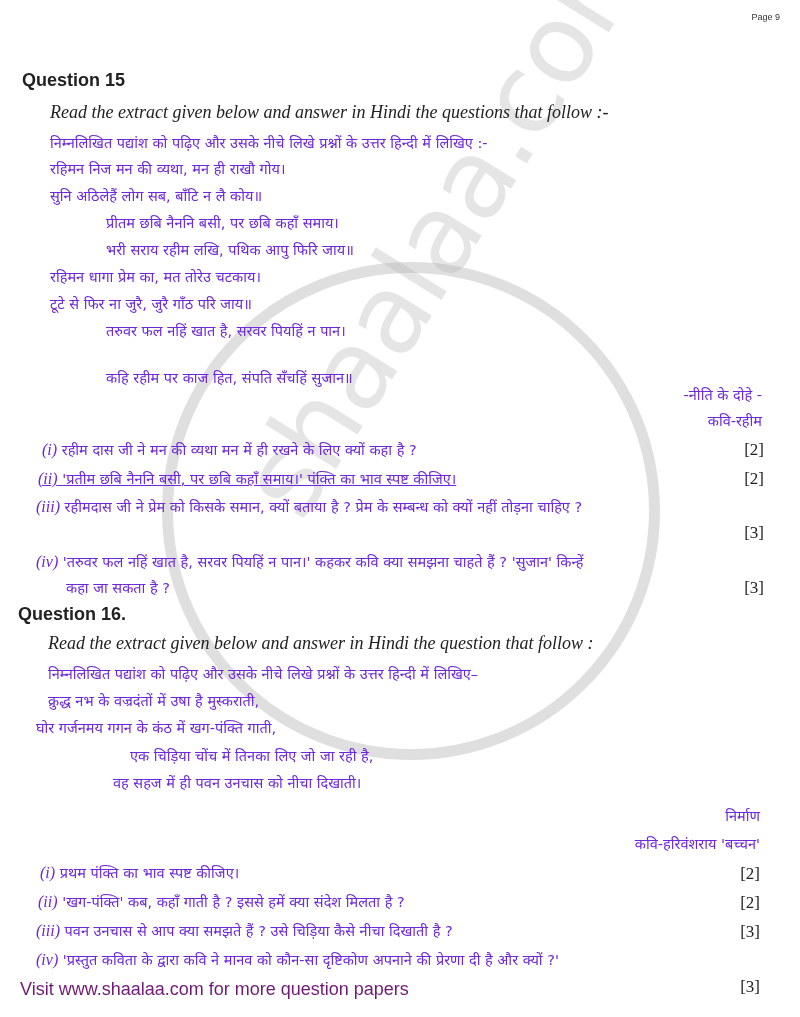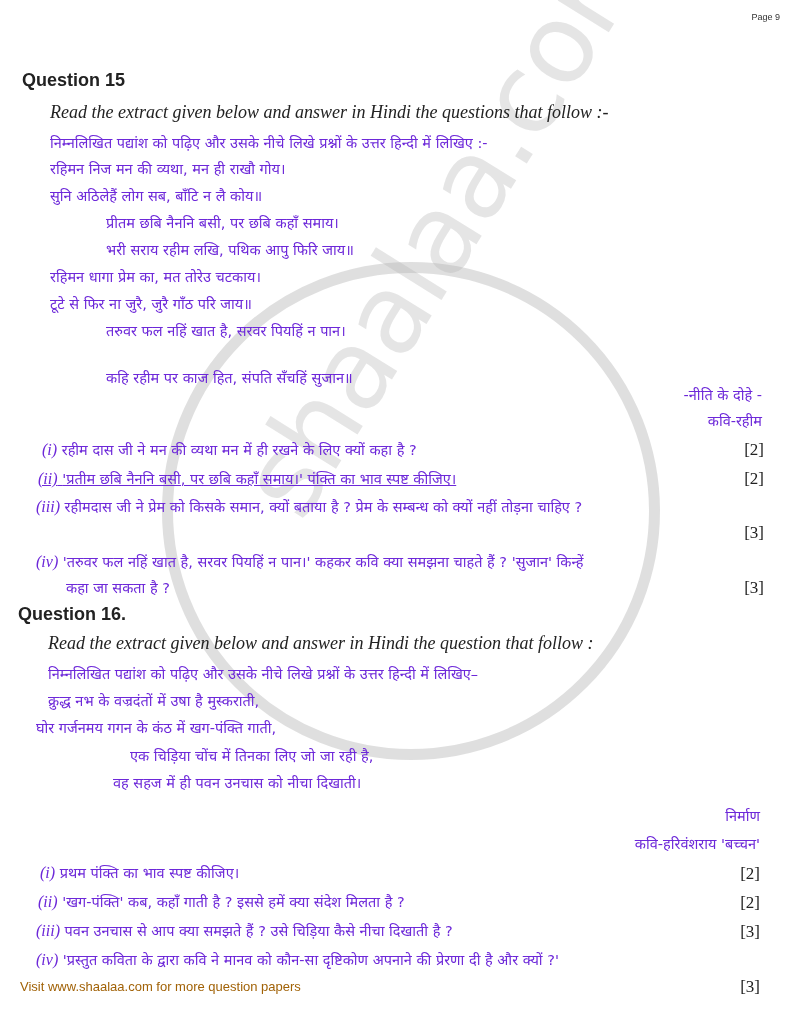--- a/index.html
+++ b/index.html
@@ -7,21 +7,21 @@
     width: 800px; height: 1017px; background: #ffffff; position: relative; overflow: hidden;
     font-family: "DejaVu Serif", serif; color: #1a1a1a;
   }
   .abs { position: absolute; white-space: nowrap; }
   .page-no { top: 12px; right: 20px; font-family: "Liberation Sans", sans-serif; font-size: 9px; color: #333; }
   .qhead { font-family: "Liberation Sans", sans-serif; font-weight: bold; font-size: 18px; color: #222; }
   .instr { font-family: "Liberation Serif", serif; font-style: italic; font-size: 18px; color: #222; }
   .hi { font-family: "DejaVu Sans", sans-serif; font-size: 14.5px; color: #6d28d9; }
   .num { font-family: "Liberation Serif", serif; font-style: italic; font-size: 16px; }
   .marks { font-family: "Liberation Serif", serif; font-size: 17px; color: #222; position: absolute; }
-  .footer { font-family: "Liberation Sans", sans-serif; font-size: 13px; color: #a16207; }
+  .footer { font-family: "Liberation Sans", sans-serif; font-size: 18px; color: #701a75; }
   .watermark { position: absolute; left: 162px; top: 262px; width: 498px; height: 498px; border-radius: 50%;
     border: 11px solid rgba(185,185,185,0.45); box-sizing: border-box; pointer-events: none; }
   .wm-text { position: absolute; left: 215px; top: 470px; font-family: "DejaVu Sans", sans-serif; font-size: 110px;
     color: rgba(180,180,180,0.35); transform: rotate(-58deg); transform-origin: left top; white-space: nowrap; pointer-events: none; letter-spacing: -2px; }
 </style>
 </head>
 <body>
 
 <div class="watermark"></div>
 <div class="wm-text">shaalaa.com</div>

